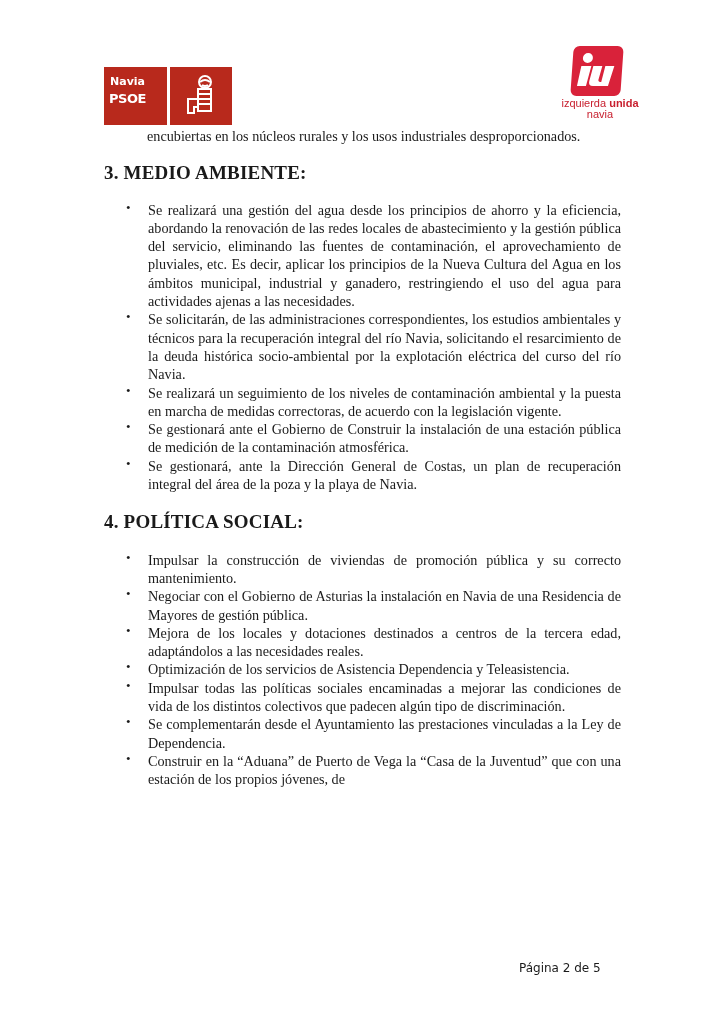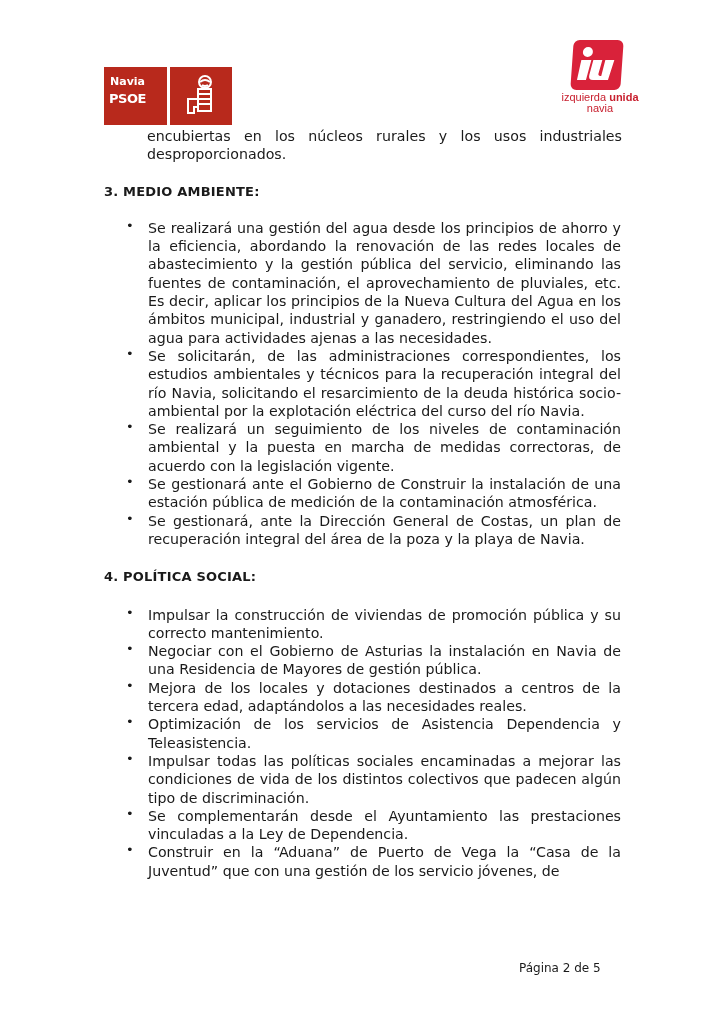--- a/index.html
+++ b/index.html
@@ -3,27 +3,27 @@
 <meta charset="utf-8">
 <style>
   html, body { margin:0; padding:0; background:#ffffff; }
   body { width:724px; height:1024px; position:relative; overflow:hidden;
          font-family:"DejaVu Sans", sans-serif; color:#1a1a1a; }
   .logo-psoe { position:absolute; left:104px; top:67px; width:128px; height:58px; display:flex; gap:3px; }
   .psoe-left { width:63px; height:58px; background:#b8291c; color:#fff; position:relative; }
   .psoe-left .navia { position:absolute; left:6px; top:8px; font-family:"DejaVu Sans", sans-serif; font-weight:bold; font-size:11px; }
   .psoe-left .psoe { position:absolute; left:5px; top:24px; font-family:"DejaVu Sans", sans-serif; font-weight:bold; font-size:13px; letter-spacing:-0.5px; }
   .psoe-right { width:62px; height:58px; background:#b8291c; display:flex; align-items:center; justify-content:center; }
-  .logo-iu { position:absolute; left:560px; top:40px; width:80px; height:90px; }
+  .logo-iu { position:absolute; left:560px; top:46px; width:80px; height:90px; }
   .iu-box { position:absolute; left:12px; top:0px; width:50px; height:50px; background:#d9223a; border-radius:6px; transform:skewX(-4deg); }
   .iu-text { position:absolute; left:0px; top:52px; width:80px; text-align:center; font-family:"Liberation Sans", sans-serif; font-size:11px; color:#c8202f; line-height:11px; }
   .iu-text b { font-weight:bold; }
-  .content { position:absolute; left:104px; top:127px; width:518px; font-size:14.2px; line-height:18.3px; }
+  .content { position:absolute; left:104px; top:127px; width:518px; font-size:14.2px; line-height:18.3px;font-family:Liberation Serif, serif; }
   .indent { padding-left:43px; text-align:justify; text-align-last:left; }
-  h2 { font-size:13px; font-weight:bold; margin:0; line-height:18.3px; letter-spacing:0.2px; }
+  h2 { font-size:19px; font-weight:bold; margin:0; line-height:18.3px; letter-spacing:0.2px; }
   ul { list-style:none; margin:1px; padding:0; }
   li { position:relative; padding-left:43px; text-align:justify; }
   li::before { content:"•"; position:absolute; left:21px; top:-2px; font-size:13px; }
   .gap-a { height:19px; }
   .gap-b { height:17px; }
   .gap-c { height:19px; }
   .gap-d { height:18px; }
   .footer { position:absolute; left:519px; top:961px; font-size:12px; }
 </style>
 </head>
@@ -78,17 +78,17 @@
   <div class="gap-c"></div>
   <h2>4. POLÍTICA SOCIAL:</h2>
   <div class="gap-d"></div>
   <ul>
     <li>Impulsar la construcción de viviendas de promoción pública y su correcto mantenimiento.</li>
     <li>Negociar con el Gobierno de Asturias la instalación en Navia de una Residencia de Mayores de gestión pública.</li>
     <li>Mejora de los locales y dotaciones destinados a centros de la tercera edad, adaptándolos a las necesidades reales.</li>
     <li>Optimización de los servicios de Asistencia Dependencia y Teleasistencia.</li>
     <li>Impulsar todas las políticas sociales encaminadas a mejorar las condiciones de vida de los distintos colectivos que padecen algún tipo de discriminación.</li>
     <li>Se complementarán desde el Ayuntamiento las prestaciones vinculadas a la Ley de Dependencia.</li>
-    <li>Construir en la “Aduana” de Puerto de Vega la “Casa de la Juventud” que con una gestión de los servicio jóvenes, de</li>
+    <li>Construir en la “Aduana” de Puerto de Vega la “Casa de la Juventud” que con una estación de los propios jóvenes, de</li>
   </ul>
 </div>
 
 <div class="footer">Página 2 de 5</div>
 
 </body></html>

